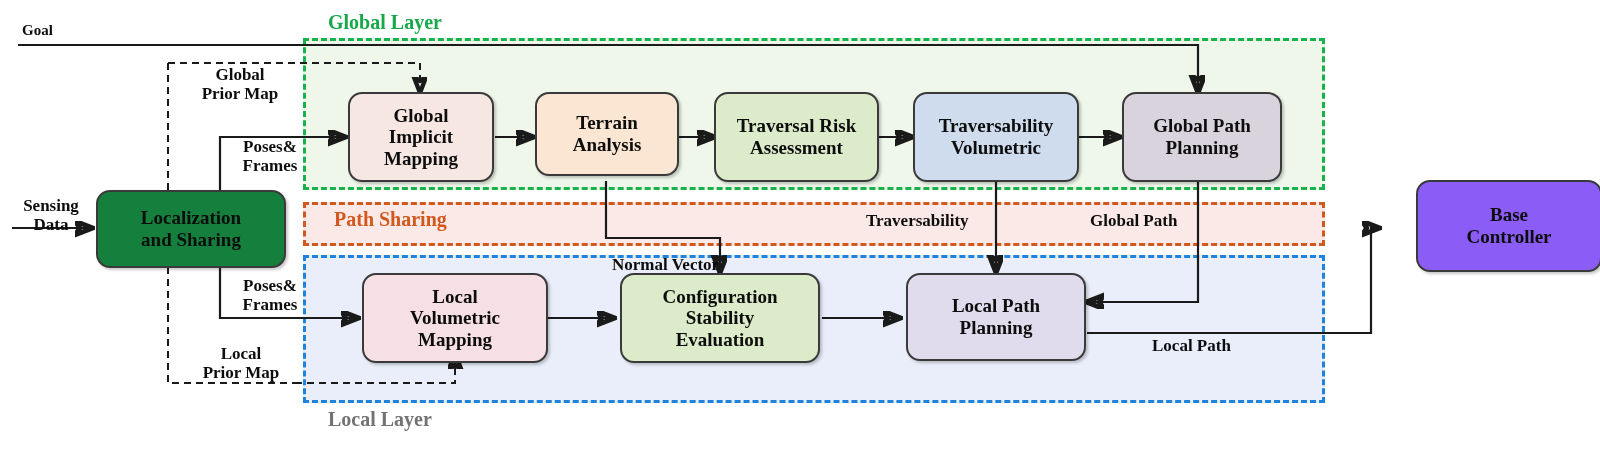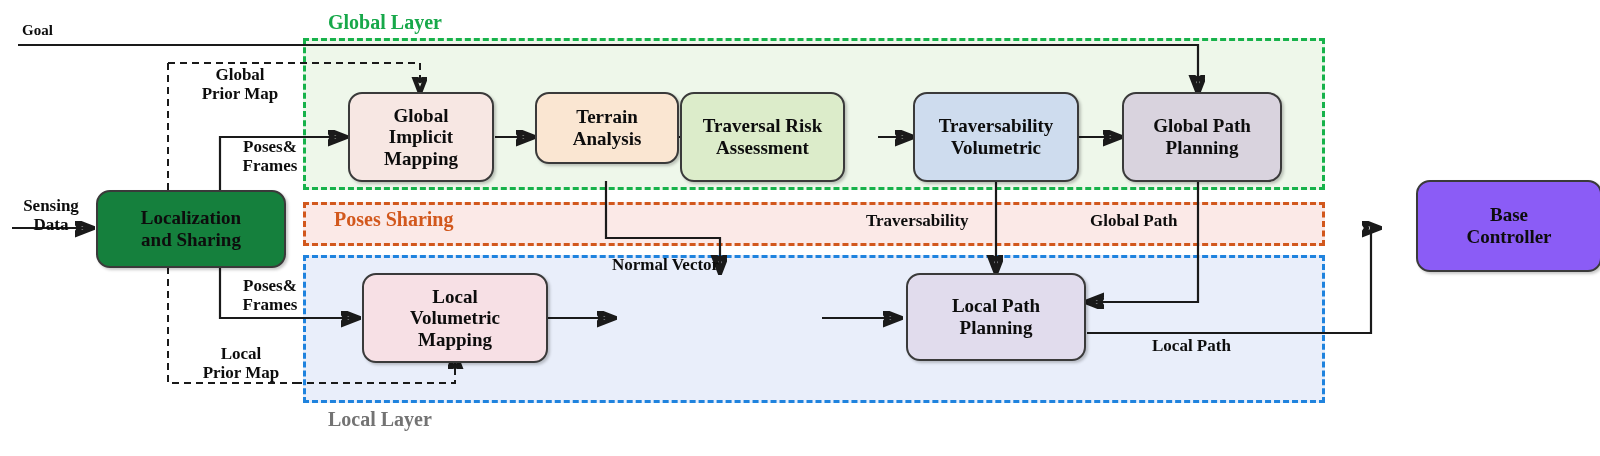--- a/index.html
+++ b/index.html
@@ -41,21 +41,21 @@
 </head>
 <body>
 
 <div id="stage">
 
   <div class="band band-global"></div>
   <div class="band band-share"></div>
   <div class="band band-local"></div>
 
   <div class="band-label lbl-global">Global Layer</div>
-  <div class="band-label lbl-share">Poses Sharing</div>
+  <div class="band-label lbl-share">Path Sharing</div>
   <div class="band-label lbl-local">Local Layer</div>
 
   <svg id="edges" viewBox="0 0 1600 456">
     <defs>
       <marker id="ah" markerWidth="9" markerHeight="9" refX="7.6" refY="3.4" orient="auto" markerUnits="strokeWidth">
         <path d="M0,0.3 L8,3.4 L0,6.5 L2,3.4 z" fill="#1a1a1a" stroke="none"></path>
       </marker>
     </defs>
 
     <path d="M18,45 L1198,45 L1198,92" marker-end="url(#ah)"></path>
@@ -95,28 +95,28 @@
   </div>
 
   <div class="node" style="left:348px;top:92px;width:146px;height:90px;background:#f7e7e3;">
     <div>
       <span>Global</span>
       <span>Implicit</span>
       <span>Mapping</span>
     </div>
   </div>
 
-  <div class="node" style="left:535px;top:92px;width:144px;height:72px;background:#fae6d2;">
+  <div class="node" style="left:535px;top:92px;width:144px;height:84px;background:#fae6d2;">
     <div>
       <span>Terrain</span>
       <span>Analysis</span>
     </div>
   </div>
 
-  <div class="node" style="left:680px;top:92px;width:165px;height:90px;background:#dcecca;">
+  <div class="node" style="left:714px;top:92px;width:165px;height:90px;background:#dcecca;">
     <div>
       <span>Traversal Risk</span>
       <span>Assessment</span>
     </div>
   </div>
 
   <div class="node" style="left:913px;top:92px;width:166px;height:90px;background:#cedcee;">
     <div>
       <span>Traversability</span>
       <span>Volumetric</span>
@@ -131,20 +131,27 @@
   </div>
 
   <div class="node" style="left:362px;top:273px;width:186px;height:90px;background:#f7e0e5;">
     <div>
       <span>Local</span>
       <span>Volumetric</span>
       <span>Mapping</span>
     </div>
   </div>
 
+  <div class="node" style="left:620px;top:273px;width:200px;height:90px;background:#dcecca;">
+    <div>
+      <span>Configuration</span>
+      <span>Stability</span>
+      <span>Evaluation</span>
+    </div>
+  </div>
 
   <div class="node" style="left:906px;top:273px;width:180px;height:88px;background:#e1dced;">
     <div>
       <span>Local Path</span>
       <span>Planning</span>
     </div>
   </div>
 
   <div class="node" style="left:1416px;top:180px;width:186px;height:92px;background:#8b5cf6;">
     <div>

